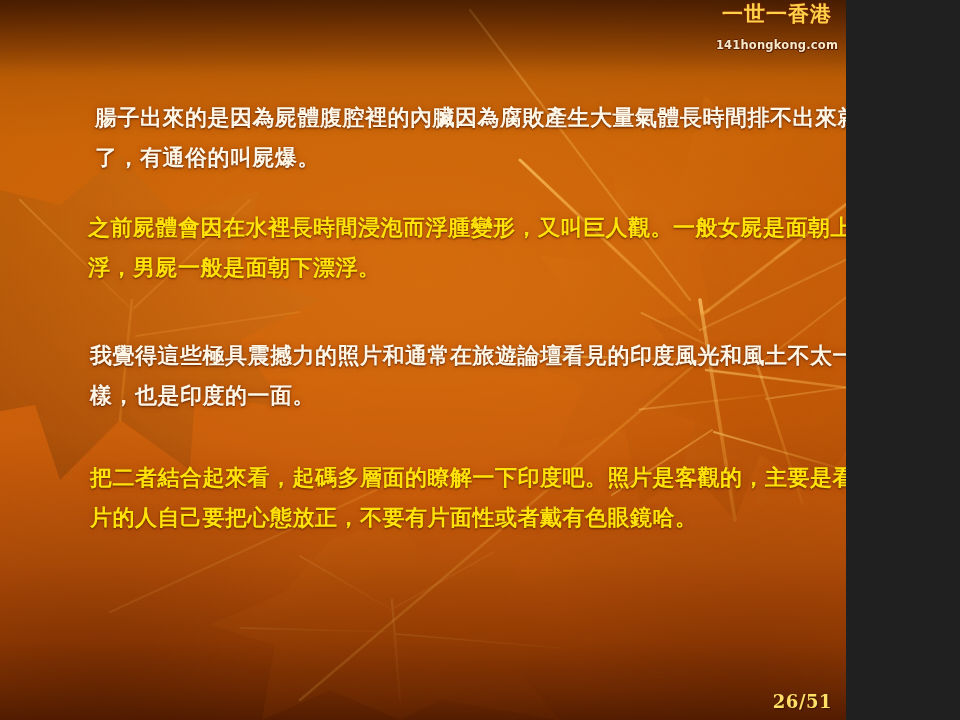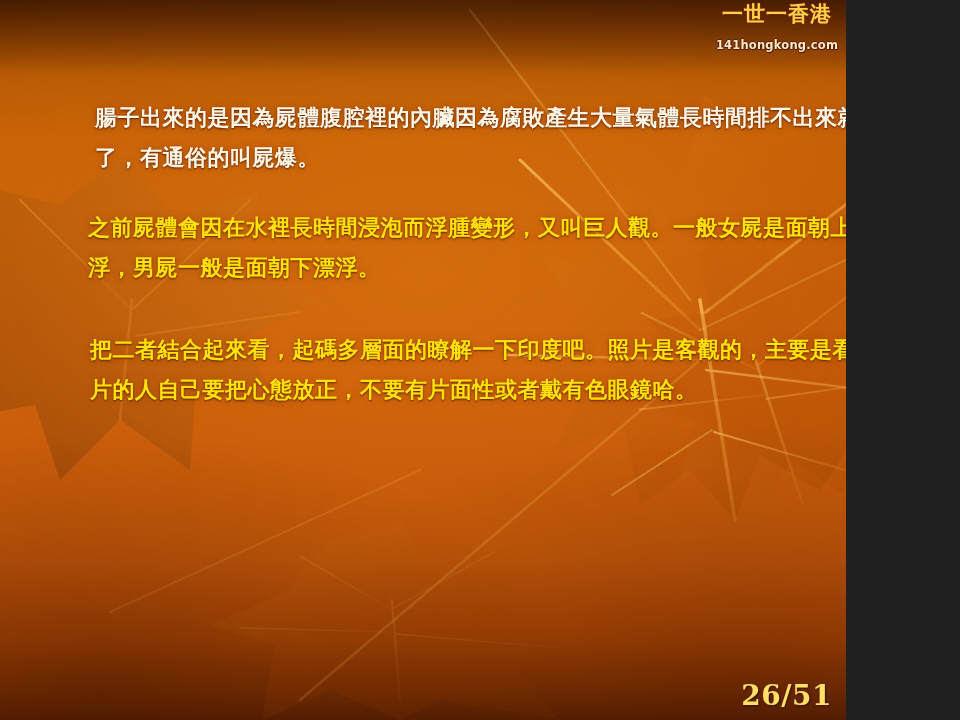--- a/index.html
+++ b/index.html
@@ -112,21 +112,21 @@
   .p2 { margin: 30px 0 0 0; padding-left: 88px; padding-right: 62px; }
   .p3 { margin: 48px 0 0 0; padding-left: 90px; padding-right: 84px; }
   .p4 { margin: 42px 0 0 0; padding-left: 90px; padding-right: 70px; }
 
   
   #page-number {
     position: absolute;
     right: 14px;
     bottom: 8px;
     font-family: "DejaVu Serif", "Liberation Serif", serif;
-    font-size: 28px;
+    font-size: 18px;
     font-weight: bold;
     color: #ffe066;
     text-shadow: 1px 1px 2px rgba(50,14,0,0.9);
     letter-spacing: 0.5px;
   }
 </style>
 </head>
 <body>
 
 <div id="slide">
@@ -223,18 +223,19 @@
   <div class="vignette"></div>
 
   <div id="logo">
     <div class="logo-cn">一世一香港</div>
     <div class="logo-en">141hongkong.com</div>
   </div>
 
   <div id="body-text">
     <p class="para white p1">腸子出來的是因為屍體腹腔裡的內臟因為腐敗產生大量氣體長時間排不出來就炸了，有通俗的叫屍爆。</p>
     <p class="para gold  p2">之前屍體會因在水裡長時間浸泡而浮腫變形，又叫巨人觀。一般女屍是面朝上漂浮，男屍一般是面朝下漂浮。</p>
+    <p class="para white p3">我覺得這些極具震撼力的照片和通常在旅遊論壇看見的印度風光和風土不太一樣，也是印度的一面。</p>
     <p class="para gold  p4">把二者結合起來看，起碼多層面的瞭解一下印度吧。照片是客觀的，主要是看照片的人自己要把心態放正，不要有片面性或者戴有色眼鏡哈。</p>
   </div>
 
   <div id="page-number">26/51</div>
 
 </div>
 
 </body></html>

